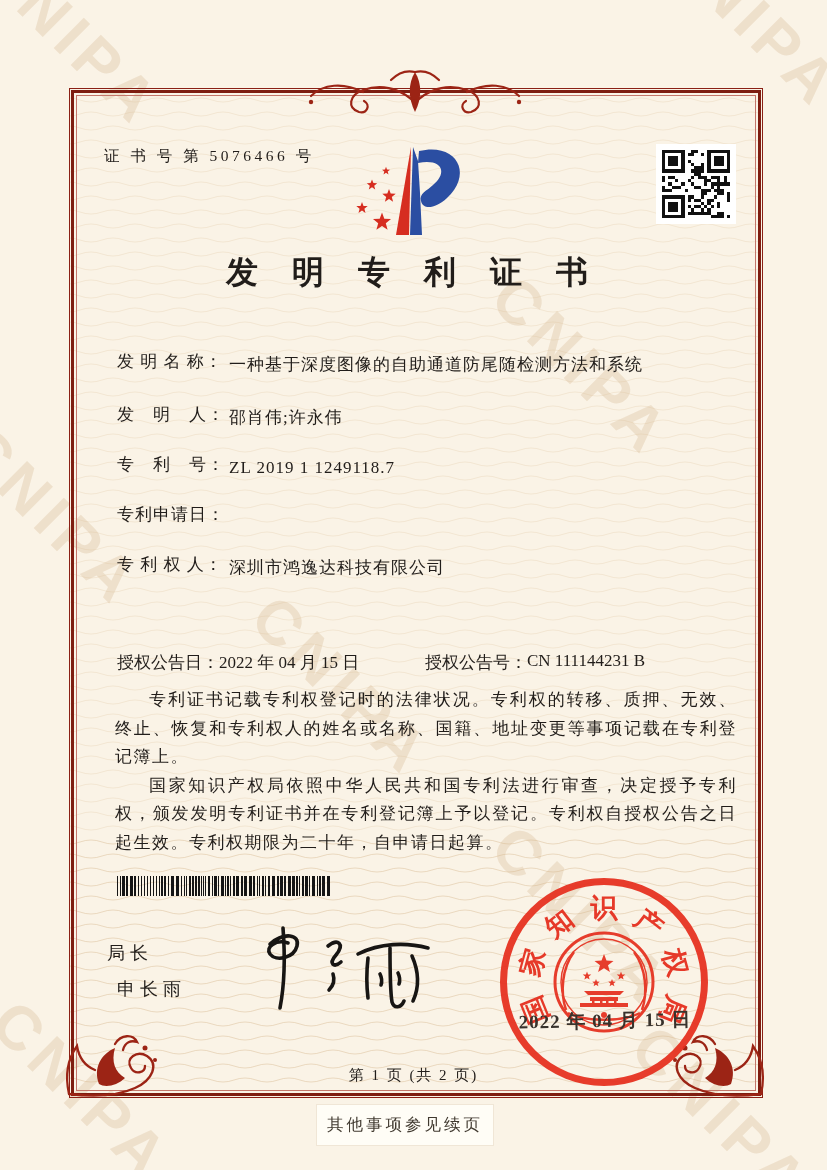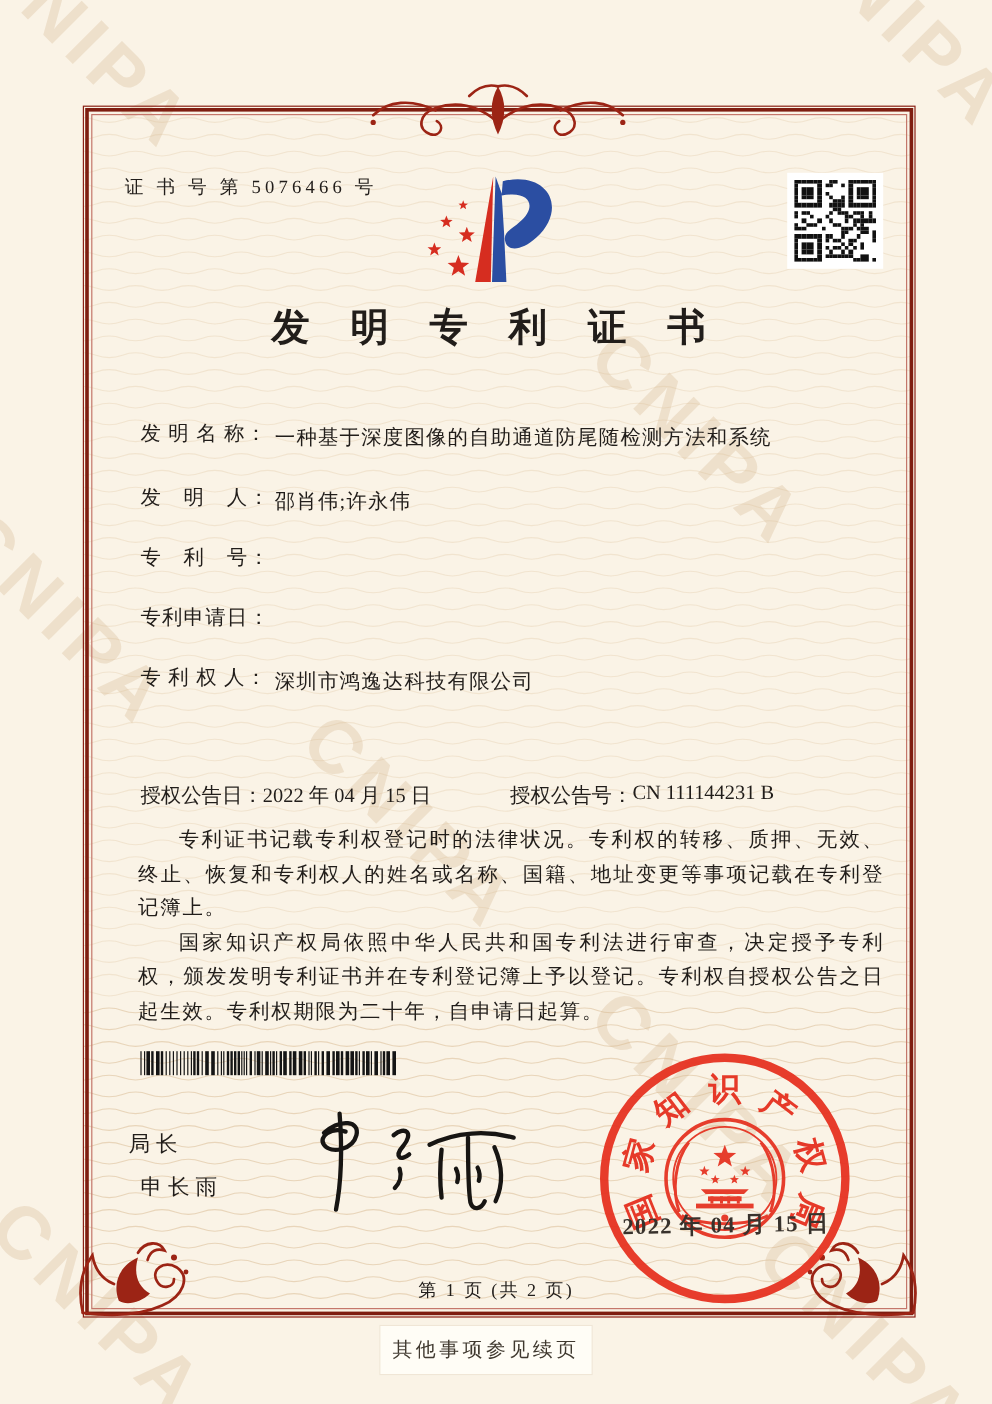--- a/index.html
+++ b/index.html
@@ -413,20 +413,21 @@
 <div class="row" style="top:350px">
   <span class="lab">发 明 名 称：</span>
   <span class="val">一种基于深度图像的自助通道防尾随检测方法和系统</span>
 </div>
 <div class="row" style="top:403px">
   <span class="lab">发　明　人：</span>
   <span class="val">邵肖伟;许永伟</span>
 </div>
 <div class="row" style="top:453px">
   <span class="lab">专　利　号：</span>
+  <span class="val">ZL 2019 1 1249118.7</span>
 </div>
 <div class="row" style="top:503px">
   <span class="lab">专利申请日：</span>
 </div>
 <div class="row" style="top:553px">
   <span class="lab">专 利 权 人：</span>
   <span class="val">深圳市鸿逸达科技有限公司</span>
 </div>
 <div class="row" style="top:599px">
 </div>

